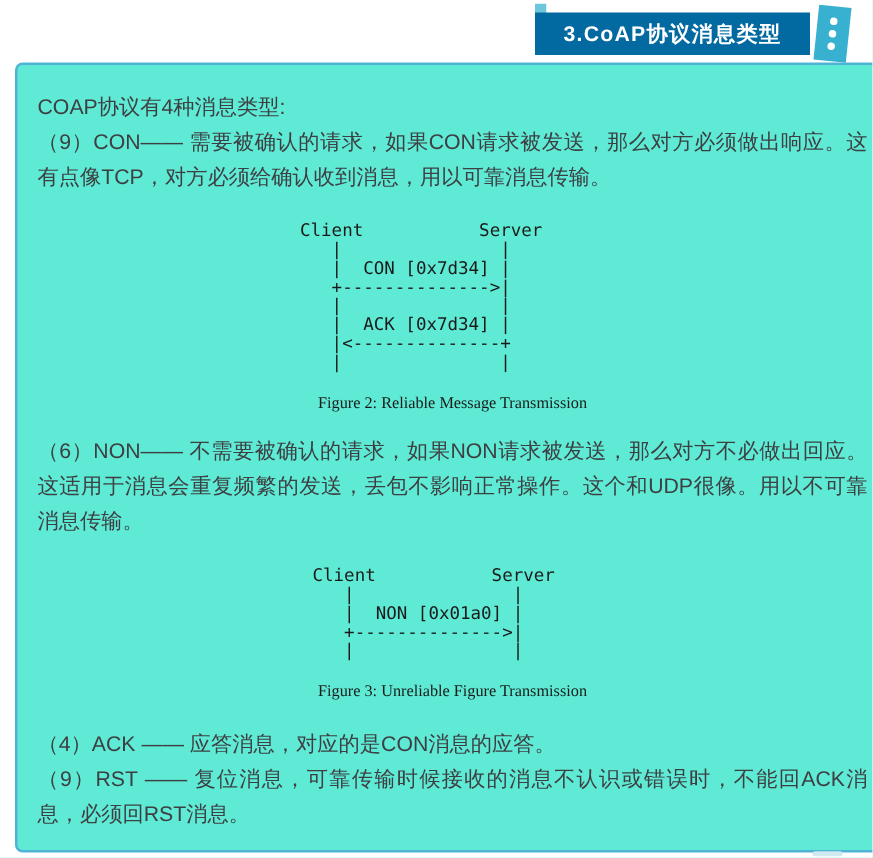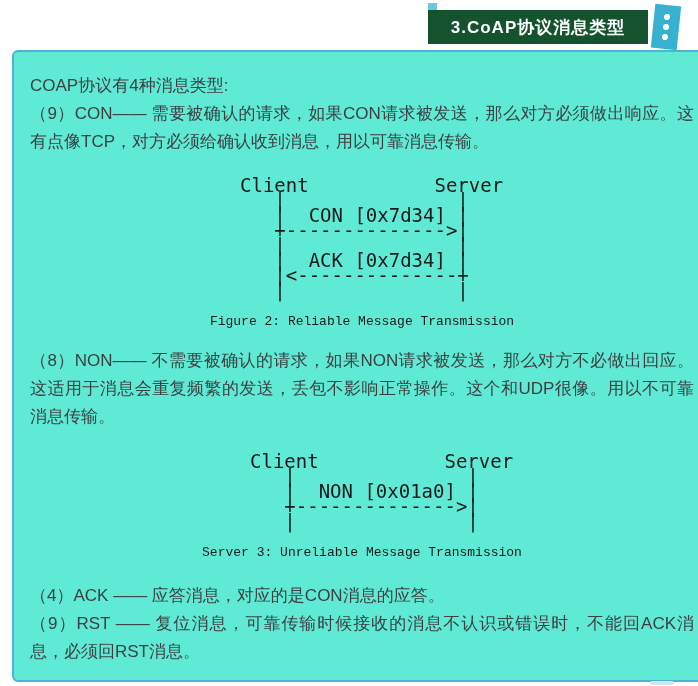--- a/index.html
+++ b/index.html
@@ -25,21 +25,21 @@
     width: 9px;
     height: 9px;
     background: #6cc7dc;
   }
   .title-tab {
     position: absolute;
     left: 428px;
     top: 10px;
     width: 220px;
     height: 34px;
-    background: #14532d;
+    background: #0369a1;
     color: #ffffff;
     font-size: 17px;
     font-weight: bold;
     letter-spacing: 1px;
     display: flex;
     align-items: center;
     justify-content: center;
   }
   .ribbon {
     position: absolute;
@@ -79,28 +79,28 @@
     margin: 0;
     font-size: 17px;
     line-height: 28px;
     color: #3d3f42;
     text-align: justify;
   }
   
   .figure pre {
     margin: 0;
     font-family: "DejaVu Sans Mono", "Liberation Mono", monospace;
-    font-size: 19px;
+    font-size: 14px;
     line-height: 15px;
     color: #1a1a1a;
     white-space: pre;
   }
   .figure .caption {
     margin-top: 16px;
-    font-family: Liberation Mono, monospace;
+    font-family: Liberation Serif, serif;
     font-size: 13px;
     line-height: 15px;
     color: #1a1a1a;
     text-align: center;
   }
   .figure-reliable { margin-top: 22px; }
   .figure-reliable pre { margin-left: 210px; }
   .figure-unreliable { margin-top: 23px; }
   .figure-unreliable pre { margin-left: 220px; }
   .para-non { margin-top: 18px !important; }
@@ -144,29 +144,29 @@
    |               |
    |  CON [0x7d34] |
    +--------------&gt;|
    |               |
    |  ACK [0x7d34] |
    |&lt;--------------+
    |               |</pre>
       <div class="caption">Figure 2: Reliable Message Transmission</div>
     </div>
 
-    <p class="para-non">（8）NON—— 不需要被确认的请求，如果NON请求被发送，那么对方不必做出回应。这适用于消息会重复频繁的发送，丢包不影响正常操作。这个和UDP很像。用以不可靠消息传输。</p>
+    <p class="para-non">（6）NON—— 不需要被确认的请求，如果NON请求被发送，那么对方不必做出回应。这适用于消息会重复频繁的发送，丢包不影响正常操作。这个和UDP很像。用以不可靠消息传输。</p>
 
     <div class="figure figure-unreliable">
       <pre>Client           Server
    |               |
    |  NON [0x01a0] |
    +--------------&gt;|
    |               |</pre>
-      <div class="caption">Server 3: Unreliable Message Transmission</div>
+      <div class="caption">Figure 3: Unreliable Figure Transmission</div>
     </div>
 
     <p class="para-ack">（4）ACK —— 应答消息，对应的是CON消息的应答。</p>
 
     <p>（9）RST —— 复位消息，可靠传输时候接收的消息不认识或错误时，不能回ACK消息，必须回RST消息。</p>
 
   </div>
 
   <div class="corner-mark"></div>
 

